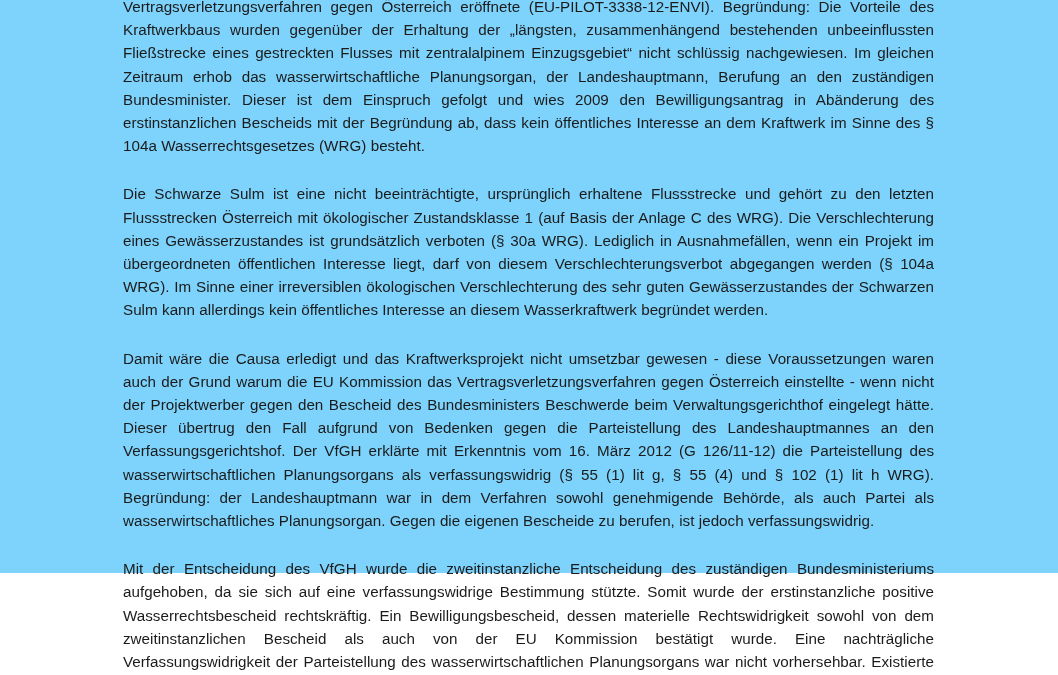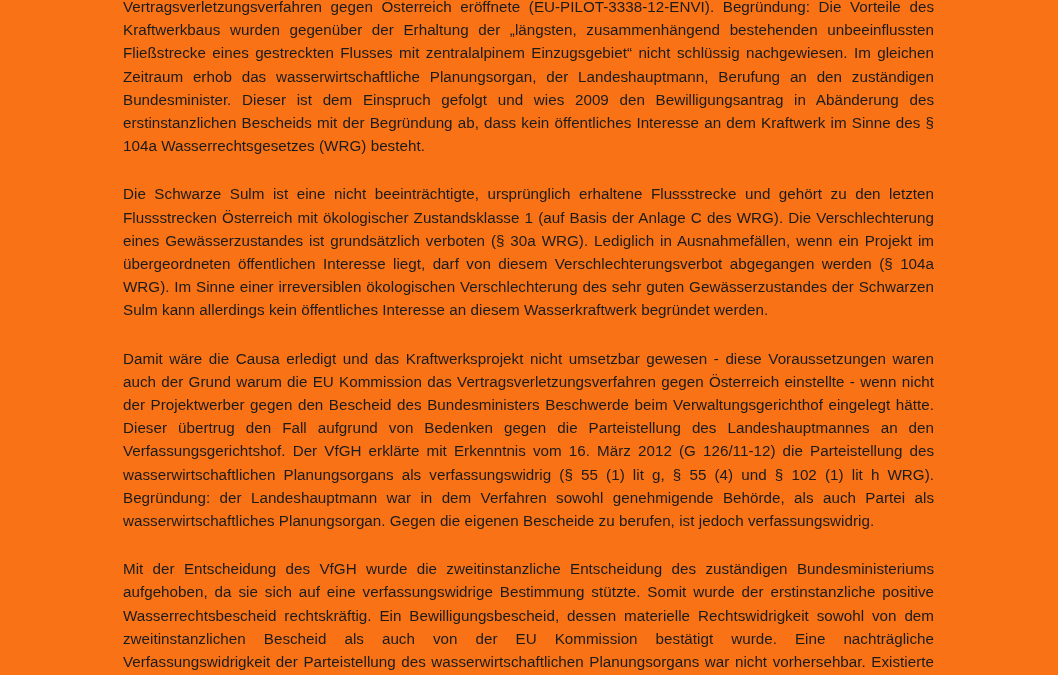--- a/index.html
+++ b/index.html
@@ -12,22 +12,22 @@
     width: 1058px;
     height: 675px;
     overflow: hidden;
     font-family: "Liberation Sans", sans-serif;
     color: #1b1b1b;
     -webkit-font-smoothing: antialiased;
   }
   .page {
     position: relative;
     width: 1058px;
-    height: 675px;
-    background: #f97316;
+    height: 573px;
+    background: #7dd3fc;
     box-sizing: border-box;
   }
   .text-column {
     position: absolute;
     left: 123px;
     top: -5px;
     width: 811px;
   }
   .para {
     margin: 0 0 25px 0;

